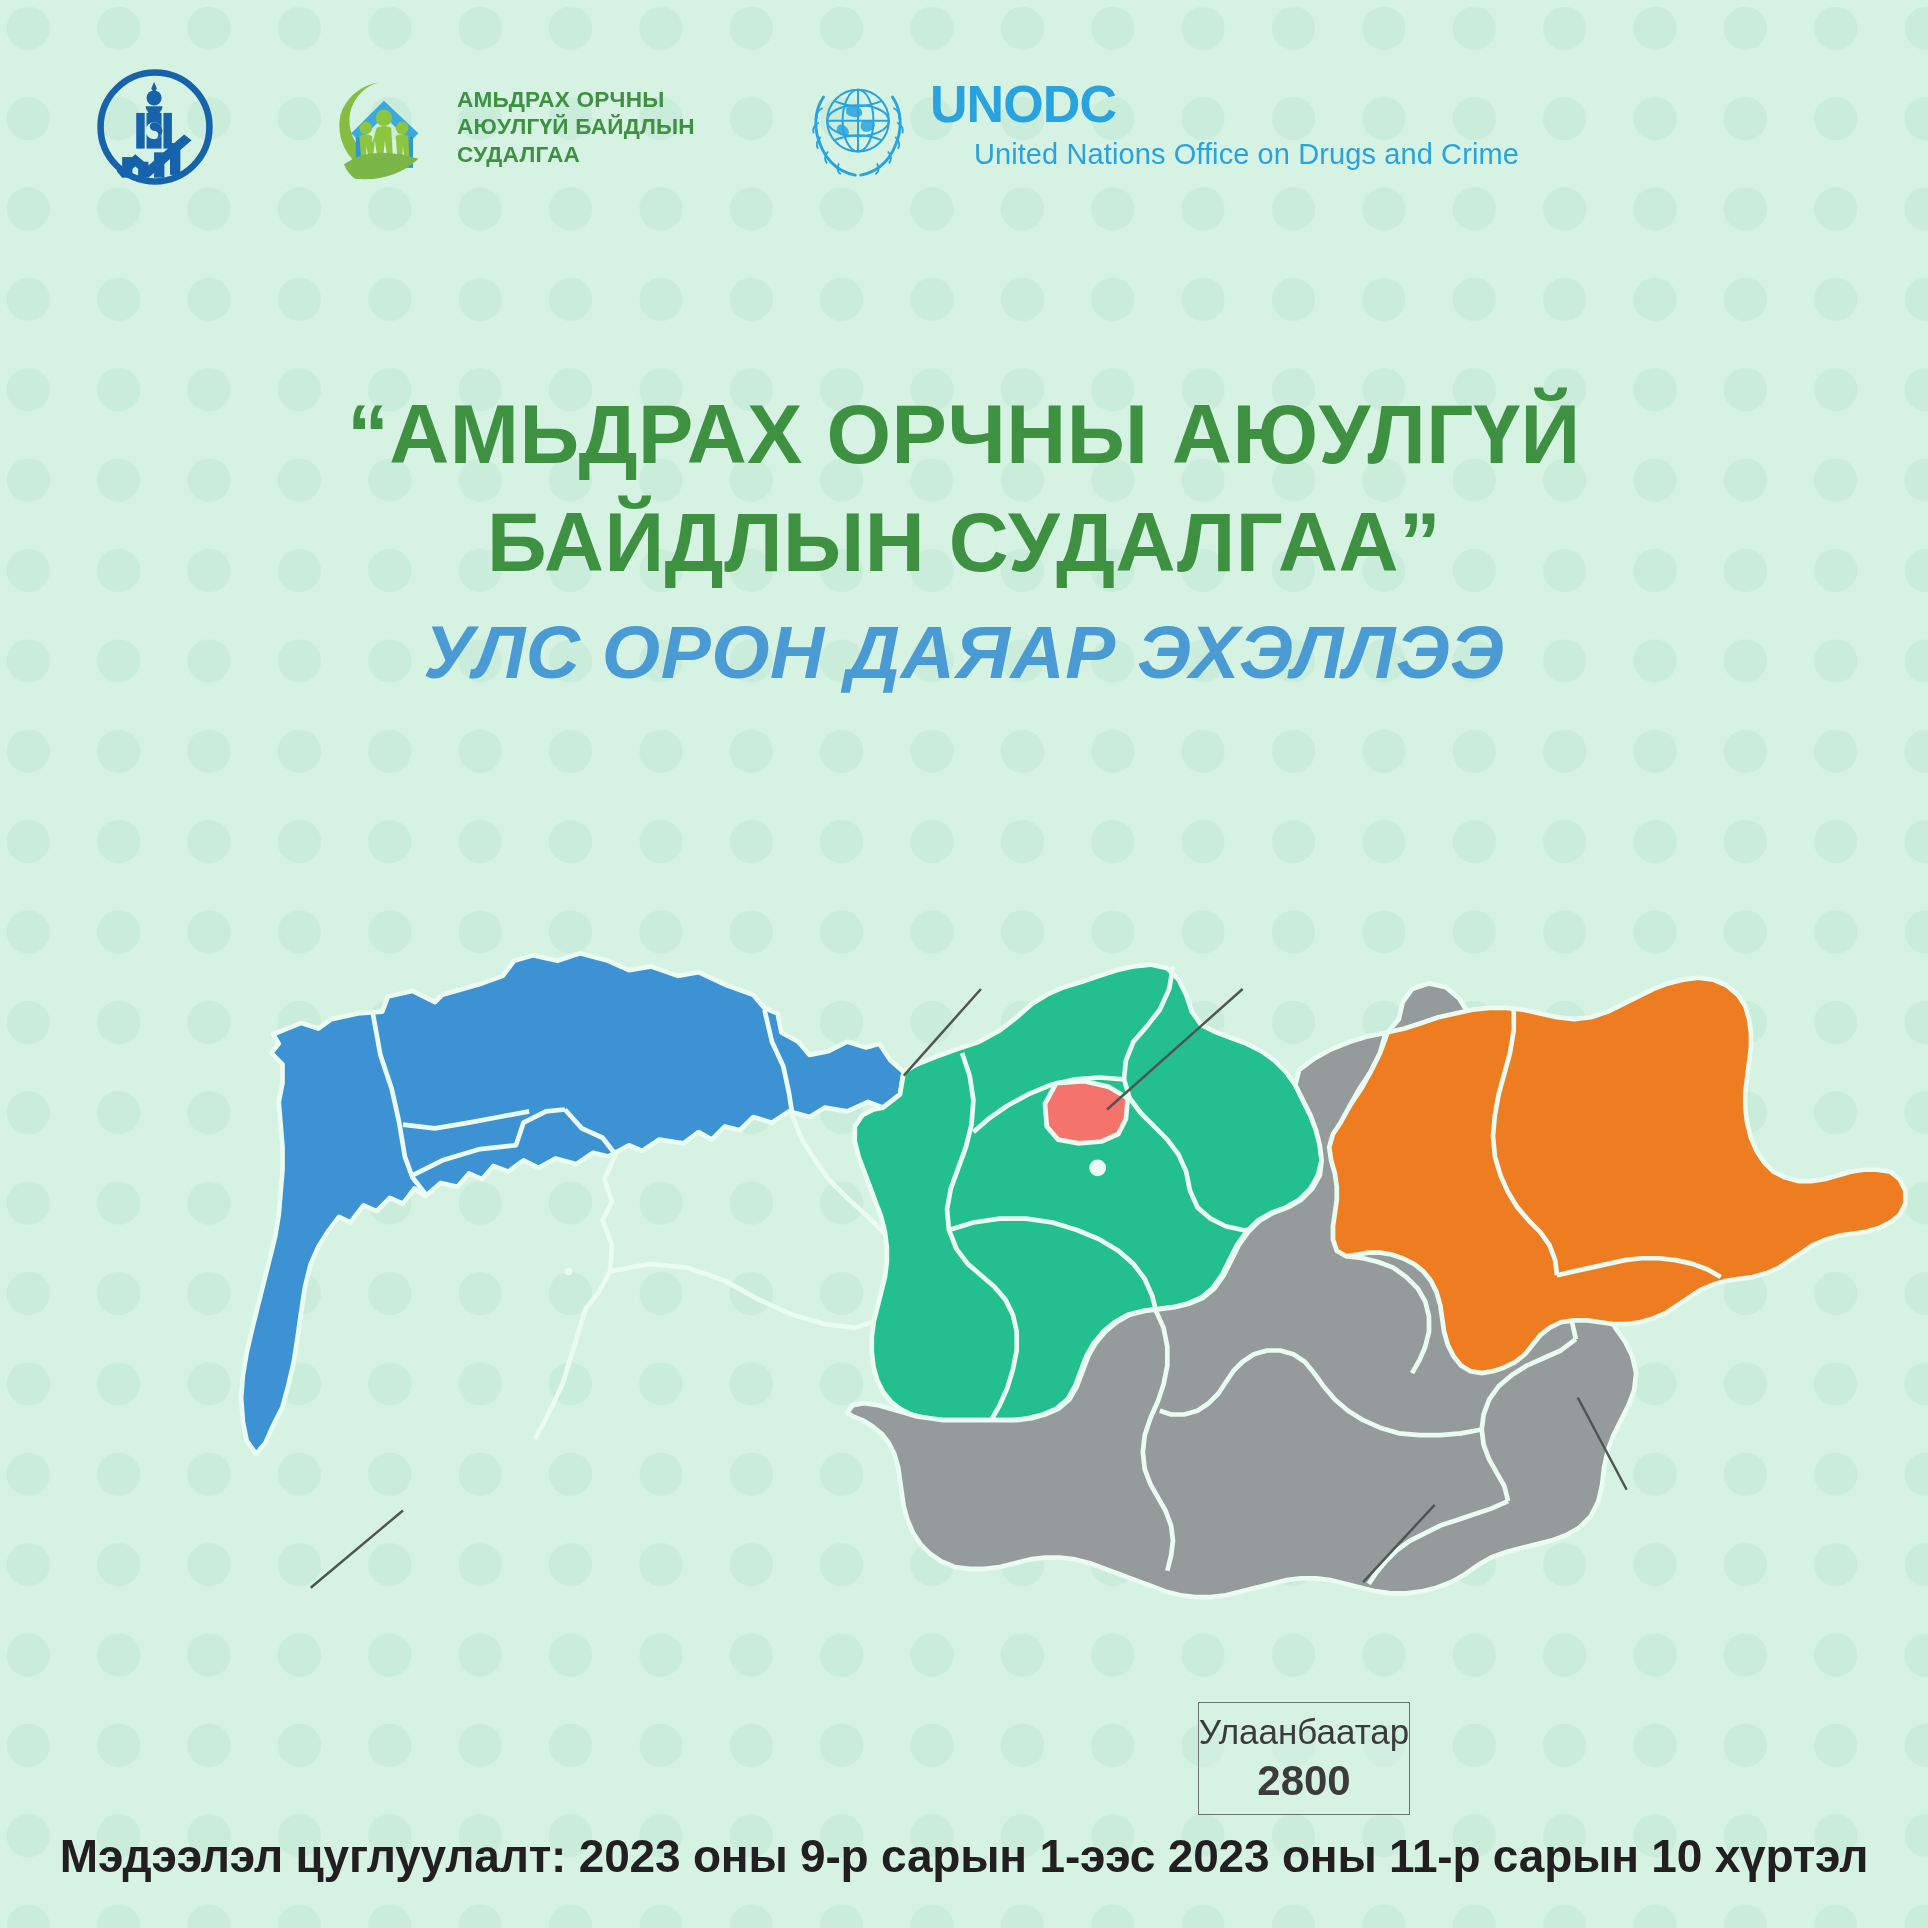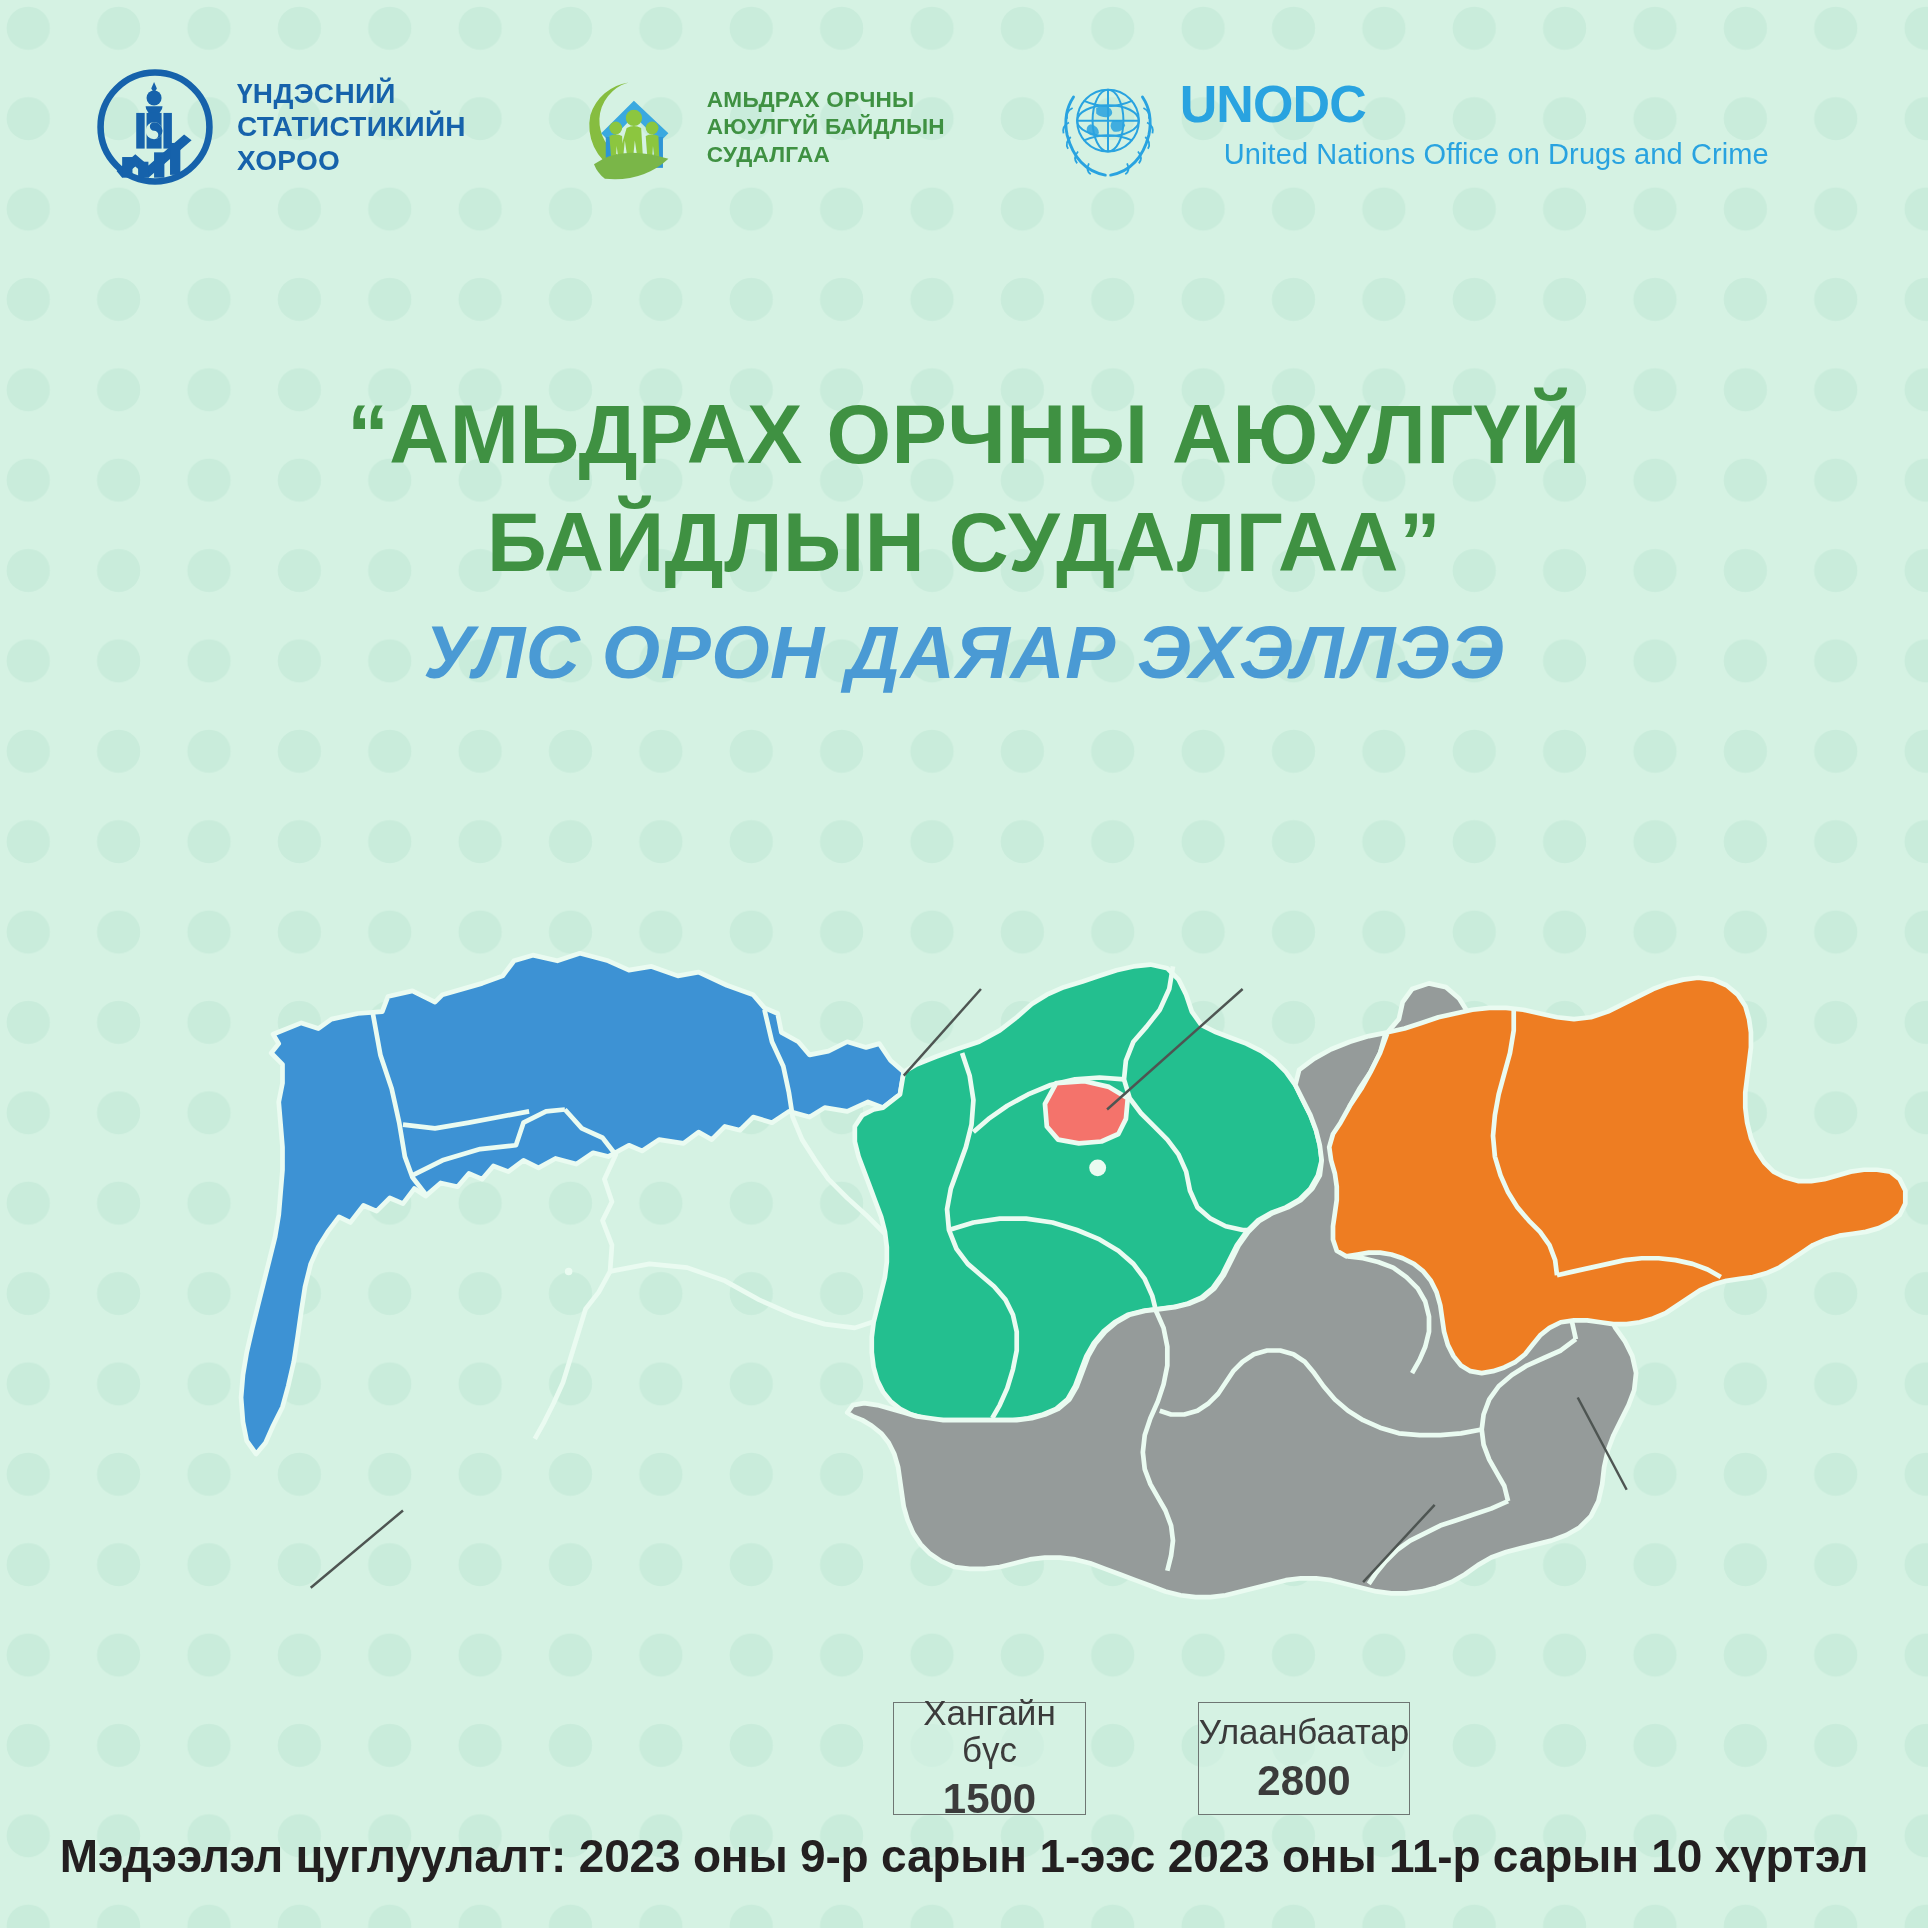--- a/index.html
+++ b/index.html
@@ -96,25 +96,20 @@
         <path d="M64 60 a9 9 0 0 1 0 18 a4.5 4.5 0 0 0 0 -9 a4.5 4.5 0 0 1 0 -9z" fill="#1662ab"></path>
       </g>
       <g fill="#1662ab">
         <path d="M24 112 l20 -18 14 12 38 -33 8 6 -46 40 -14 -12 -14 12z"></path>
         <rect x="30" y="97" width="11" height="22"></rect>
         <rect x="47" y="102" width="11" height="17"></rect>
         <rect x="64" y="92" width="11" height="27"></rect>
         <rect x="81" y="82" width="11" height="34"></rect>
       </g>
     </svg>
-    <div class="txt">
-      <div>ҮНДЭСНИЙ</div>
-      <div>СТАТИСТИКИЙН</div>
-      <div>ХОРОО</div>
-    </div>
   </div>
 
   <div class="logo logo-survey">
     <svg class="mark" viewBox="0 0 130 130" xmlns="http://www.w3.org/2000/svg">
       <path d="M18 52 a52 52 0 0 1 42 -36 a44 44 0 0 0 -32 40 a46 46 0 0 0 24 42 l-6 14 a55 55 0 0 1 -28 -60z" fill="#86bd40"></path>
       <path d="M30 72 L66 36 L104 72 l-9 9 L66 53 L39 81z" fill="#3aa9e0"></path>
       <rect x="35" y="76" width="10" height="34" fill="#2e95d6"></rect>
       <rect x="88" y="76" width="10" height="34" fill="#2e95d6"></rect>
       <g fill="#8cc63f">
         <circle cx="66" cy="55" r="9"></circle>
@@ -322,24 +317,20 @@
 
     <g stroke="#4e5552" stroke-width="2.6" fill="none">
       <line x1="1042" y1="170" x2="960" y2="262"></line>
       <line x1="1320" y1="170" x2="1176" y2="298"></line>
       <line x1="428" y1="724" x2="330" y2="806"></line>
       <line x1="1676" y1="604" x2="1728" y2="702"></line>
       <line x1="1524" y1="718" x2="1448" y2="800"></line>
     </g>
   </svg>
 
-  <div class="callout c-khangai">
-    <div class="nm">Хангайн бүс</div>
-    <div class="vl">1500</div>
-  </div>
   <div class="callout c-ub">
     <div class="nm">Улаанбаатар</div>
     <div class="vl">2800</div>
   </div>
 
 </div>
 
 <div class="footer">Мэдээлэл цуглуулалт: 2023 оны 9-р сарын 1-ээс 2023 оны 11-р сарын 10 хүртэл</div>
 
 

